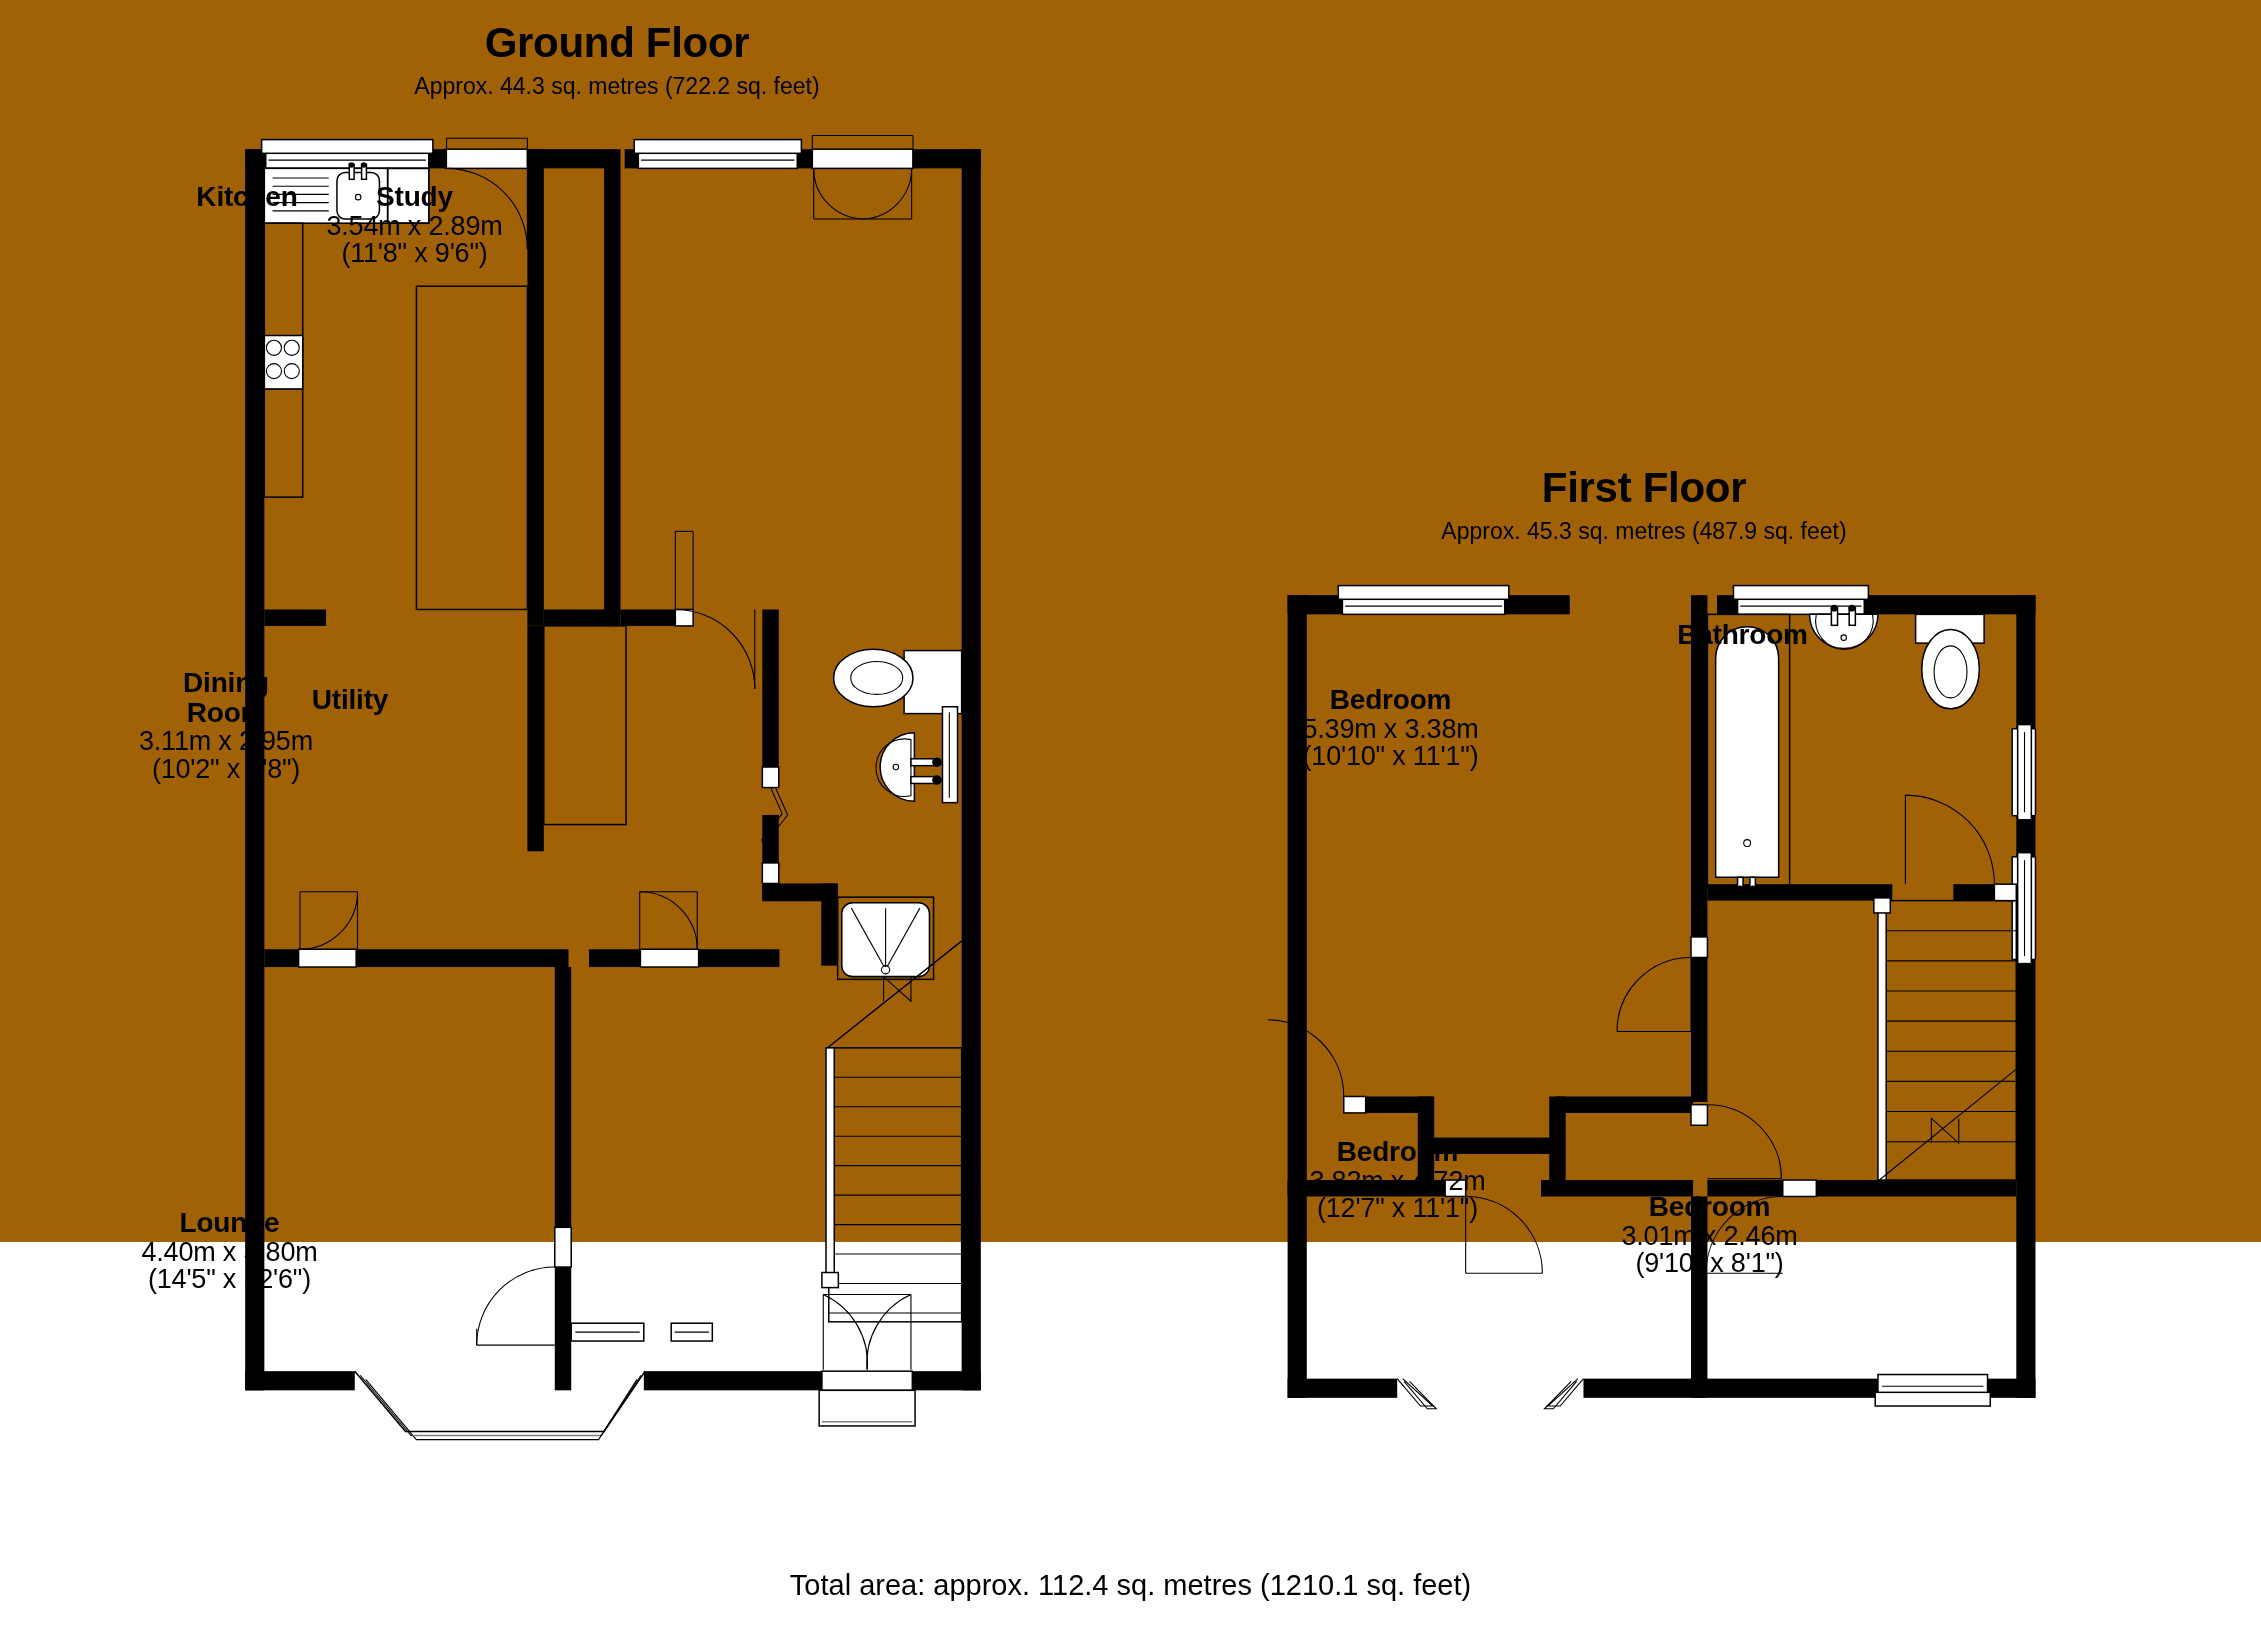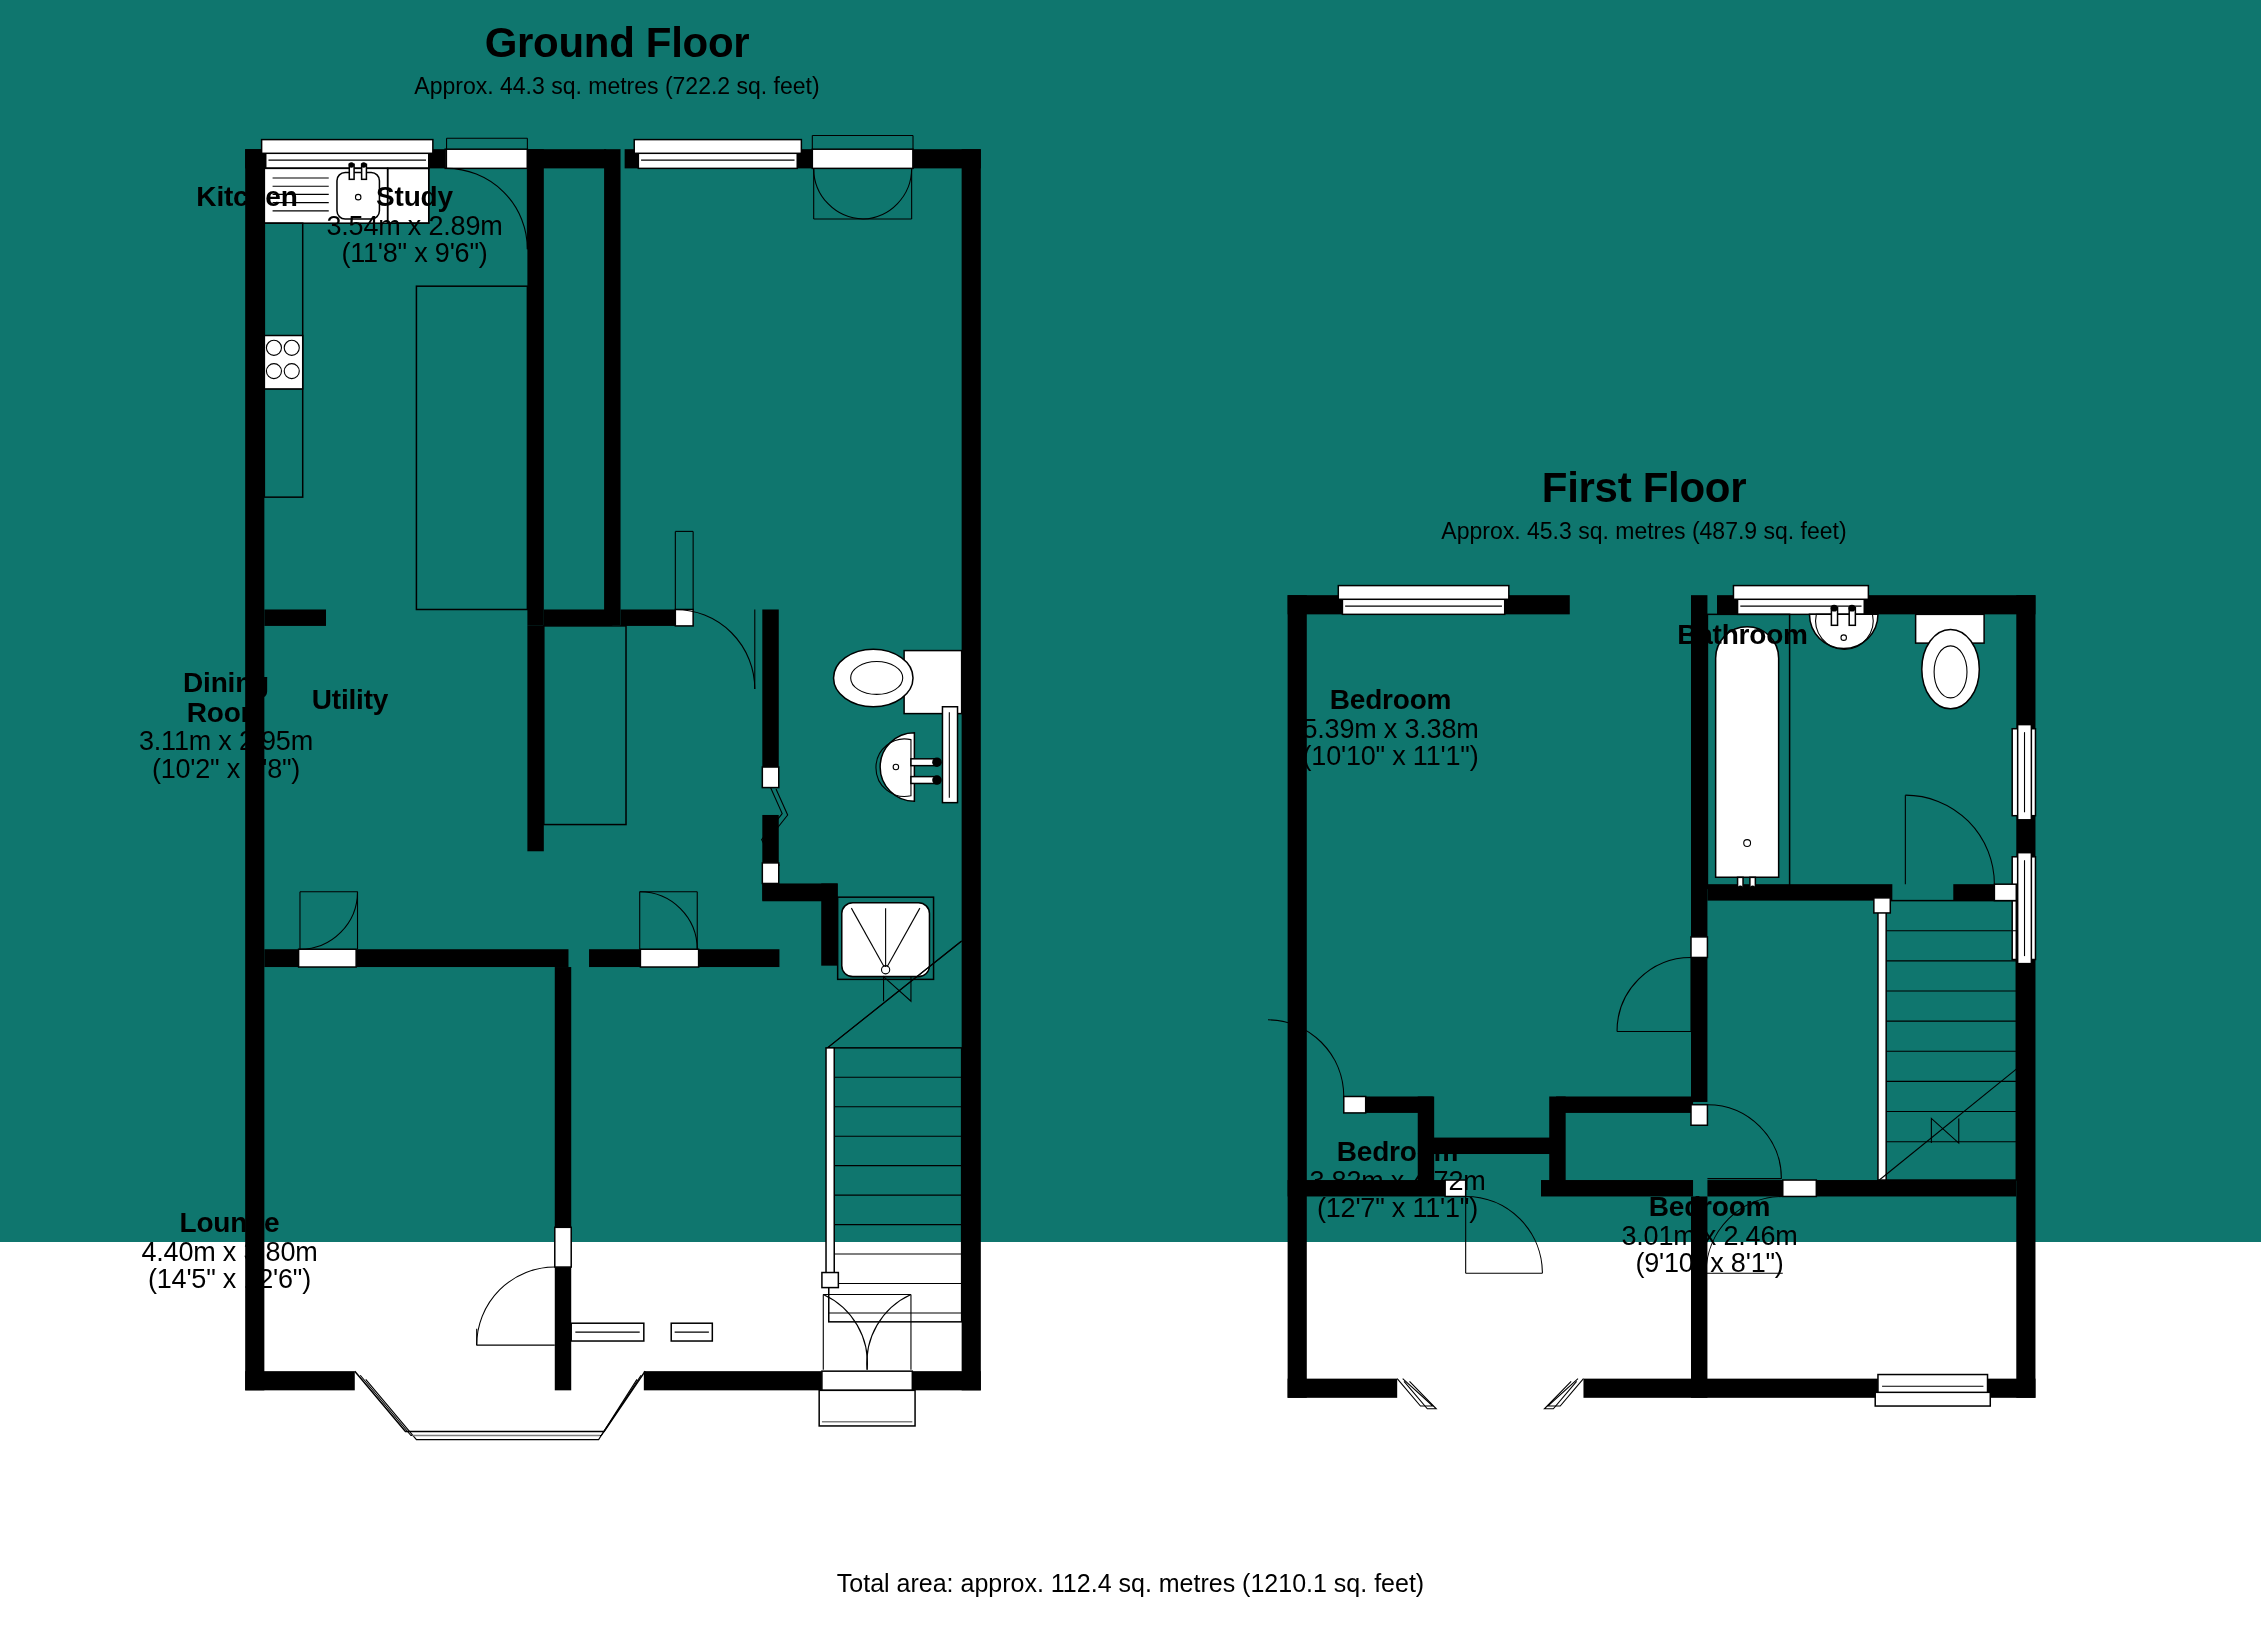--- a/index.html
+++ b/index.html
@@ -6,21 +6,21 @@
   html, body {
     margin: 0; padding: 0;
     width: 2261px; height: 1645px;
     background: #ffffff;
     font-family: "Liberation Sans", sans-serif;
     overflow: hidden;
   }
   #page {
     position: relative;
     width: 2261px; height: 1242px;
-    background: #0f766e;
+    background: #a16207;
   }
 
   
   .floor-heading { position: absolute; text-align: center; }
   .floor-title {
     font-size: 42px;
     font-weight: bold;
     color: #000;
     letter-spacing: -0.3px;
     line-height: 1.05;
@@ -36,21 +36,21 @@
 
   #ground-heading { left: 343px; top: 20.6px; width: 548px; }
   #first-heading  { left: 1370px; top: 466px; width: 548px; }
 
   
   #total-area {
     position: absolute;
     left: 0; top: 1569px;
     width: 2261px;
     text-align: center;
-    font-size: 25px;
+    font-size: 29px;
     color: #000;
     white-space: nowrap;
   }
 
   
   .plan { position: absolute; }
   #ground-plan { left: 226px; top: 130px; width: 774px; height: 1322px; }
   #first-plan  { left: 1268px; top: 576px; width: 809px; height: 904px; }
 
   

